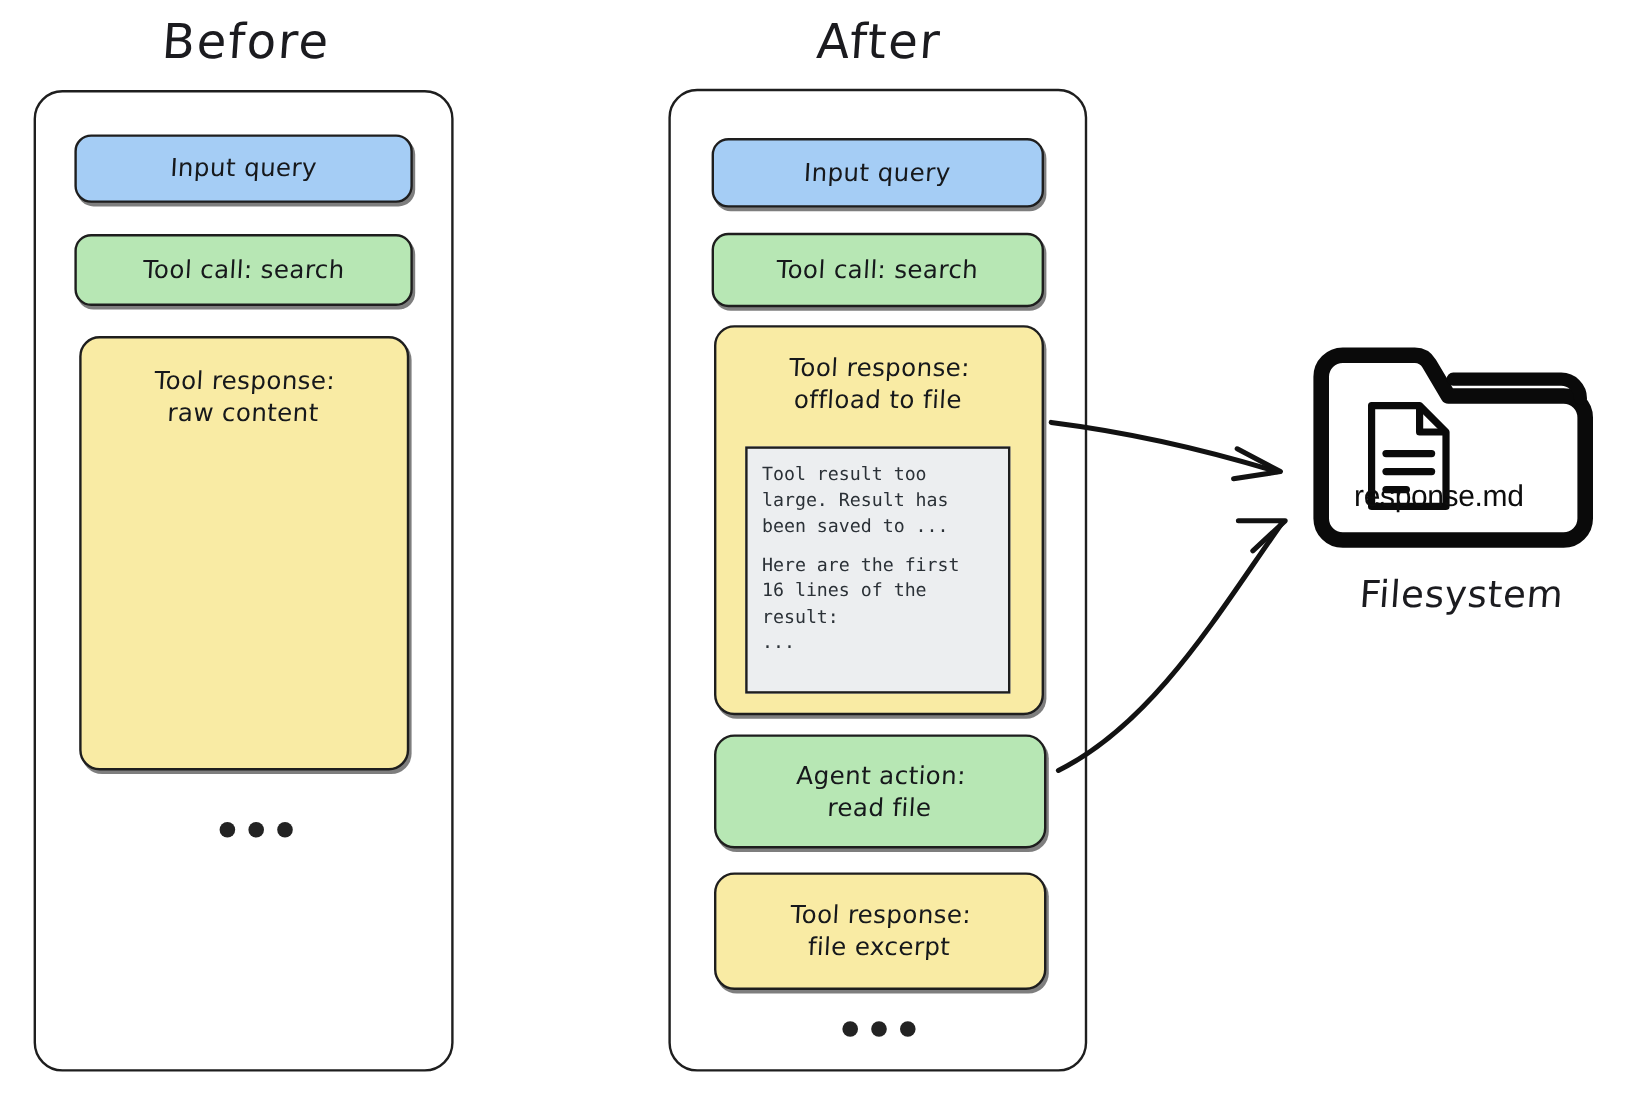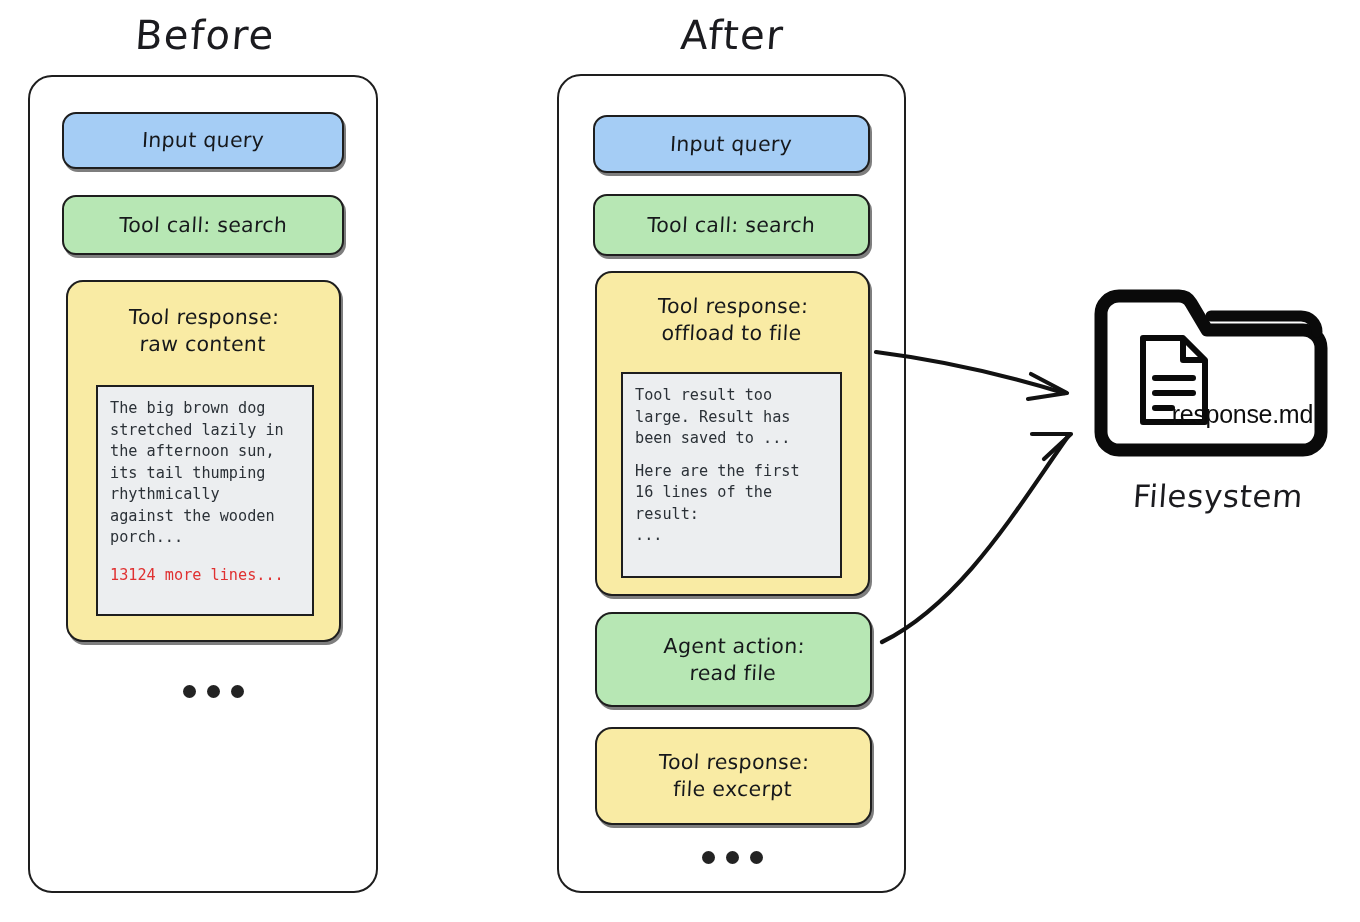--- a/index.html
+++ b/index.html
@@ -134,21 +134,21 @@
     top: 280px;
     width: 275px;
     height: 240px;
   }
   #folder-svg { position: absolute; left: 0; top: 0; }
   #file-name {
     position: absolute;
     left: 0;
     top: 120px;
     width: 228px;
-    text-align: right;
+    text-align: center;
     font-family: "Liberation Sans", sans-serif;
     font-size: 25px;
     color: #0d0d0d;
     letter-spacing: -0.3px;
   }
   #filesystem-label {
     position: absolute;
     left: 1098px;
     top: 478px;
     width: 240px;
@@ -184,27 +184,20 @@
 
   <div class="block green" id="b-toolcall">
     <div class="label">Tool call: search</div>
   </div>
 
   <div class="block yellow" id="b-response">
     <div class="label">Tool response:
 raw content</div>
   </div>
 
-  <div class="codebox" id="code-before"><span>The big brown dog
-stretched lazily in
-the afternoon sun,
-its tail thumping
-rhythmically
-against the wooden
-porch...</span><span class="more">13124 more lines...</span></div>
 
   <div class="dots" id="dots-before">
     <span></span>
       <span></span>
       <span></span>
   </div>
 
   <div class="panel" id="panel-after"></div>
 
   <div class="block blue" id="a-input">

